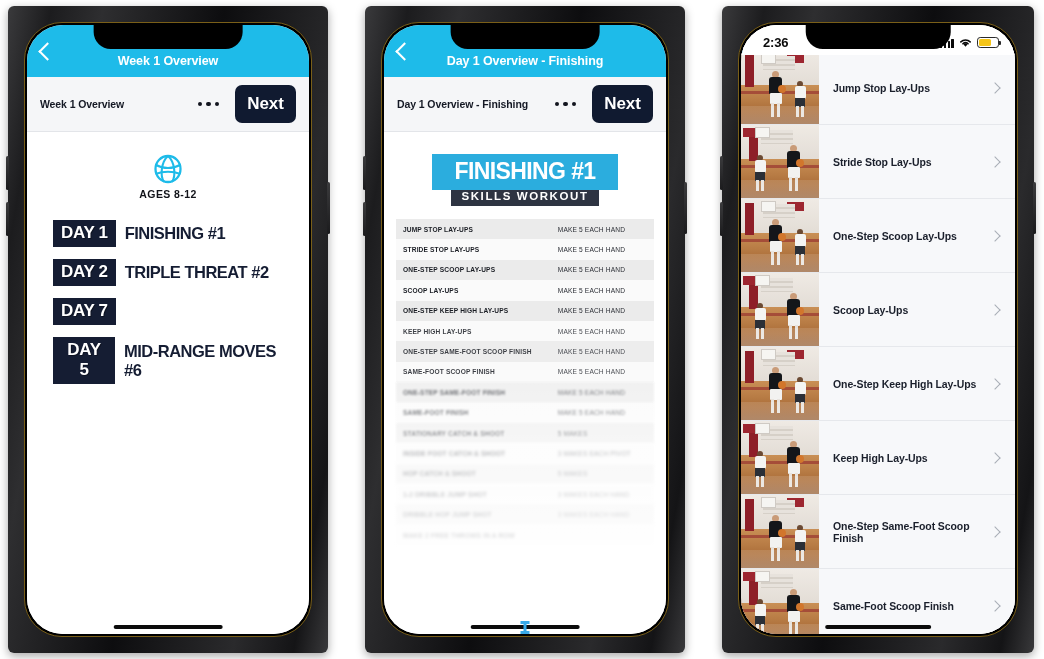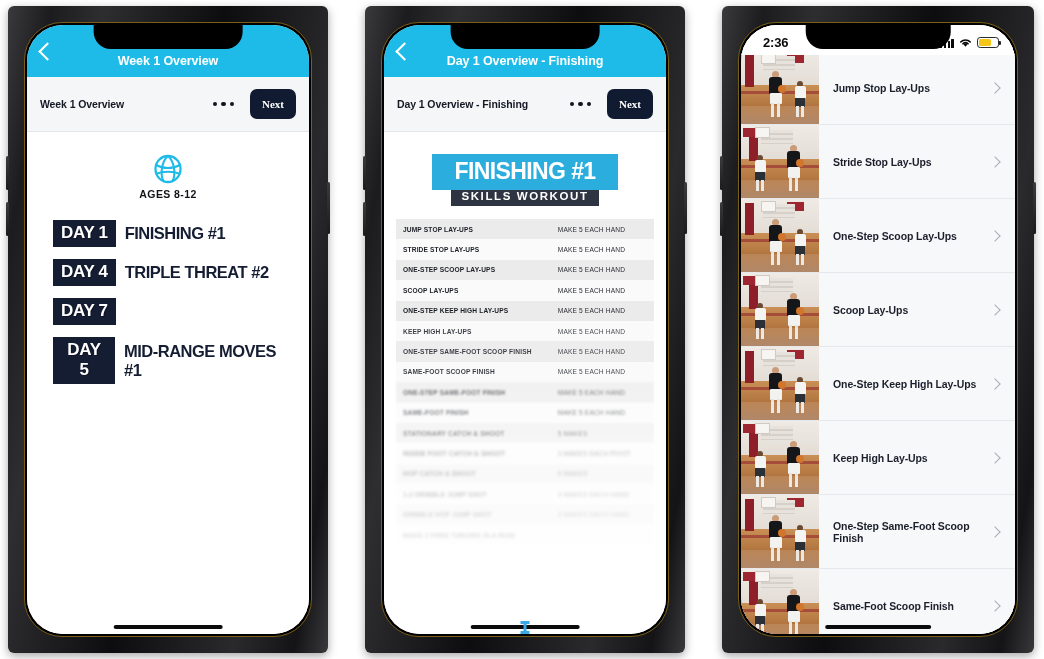--- a/index.html
+++ b/index.html
@@ -83,24 +83,24 @@
     padding: 0 13px;
   }
   .subbar-title {
     font-size: 10.5px; font-weight: 700; color: #141824;
     letter-spacing: -0.1px;
   }
   .dots { display: flex; gap: 4px; margin-left: auto; margin-right: 16px; }
   .dots i { width: 4.5px; height: 4.5px; border-radius: 50%; background: #12151f; display: block; }
   .next-btn {
     background: #101a30; color: #fff;
-    font-size: 11px; font-weight: 700;
+    font-size: 17px; font-weight: 700;
     border-radius: 7px; padding: 9px 12px;
     border: none; cursor: pointer;
-    font-family: Liberation Serif, serif;
+    font-family: Liberation Sans, sans-serif;
   }
 
   
   .p1body { padding: 22px 14px 0 14px; background: #fff; height: 100%; }
   .logo-wrap { text-align: center; }
   .ball { margin: 0 auto 2px; display: block; }
   .ess {
     font-size: 35px; font-weight: 800; color: #111319;
     letter-spacing: -1.4px; line-height: 0.95;
     font-family: "Liberation Sans", sans-serif;
@@ -274,29 +274,29 @@
               <path d="M4.6 20 C12 17 22 17 29.4 20" fill="none" stroke="#1ebbe9" stroke-width="2.1"></path>
             </svg>
             <div class="ages">AGES 8-12</div>
           </div>
           <div class="day-list">
             <div class="day-row">
               <span class="day-tag">DAY 1</span>
               <span class="day-name">FINISHING #1</span>
             </div>
             <div class="day-row">
-              <span class="day-tag">DAY 4</span>
+              <span class="day-tag">DAY 2</span>
               <span class="day-name">TRIPLE THREAT #2</span>
             </div>
             <div class="day-row">
               <span class="day-tag">DAY 7</span>
             </div>
             <div class="day-row">
               <span class="day-tag">DAY 5</span>
-              <span class="day-name">MID-RANGE MOVES #1</span>
+              <span class="day-name">MID-RANGE MOVES #6</span>
             </div>
           </div>
         </div>
       </div>
       <div class="notch"></div>
       <div class="home-ind"></div>
     </div>
   </div>
 
   <div class="phone" style="left:365px; top:6px; width:320px; height:647px;">

